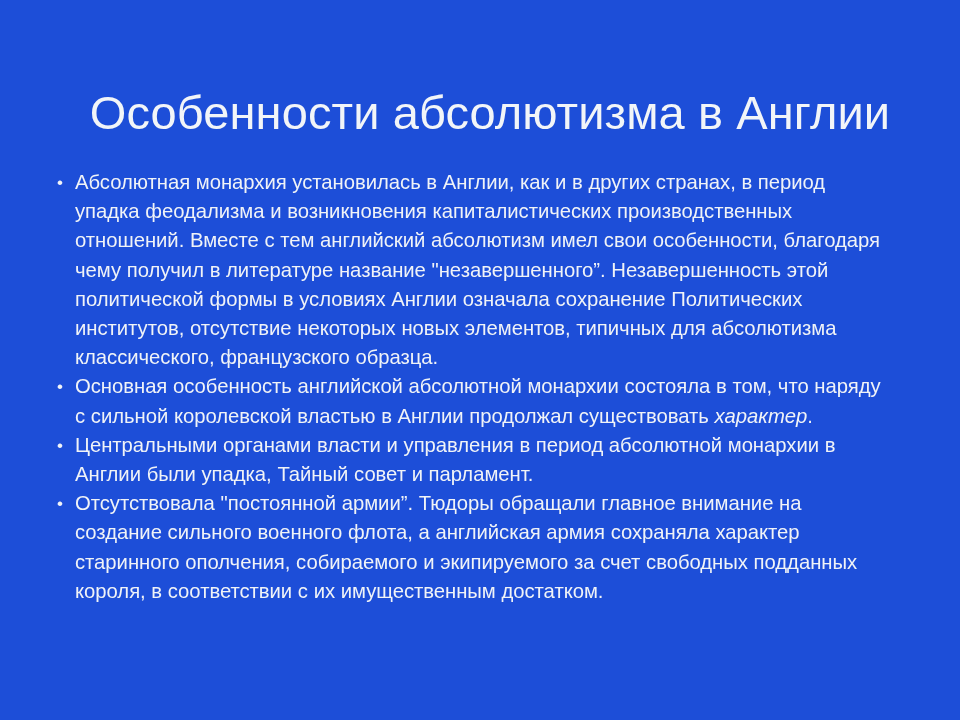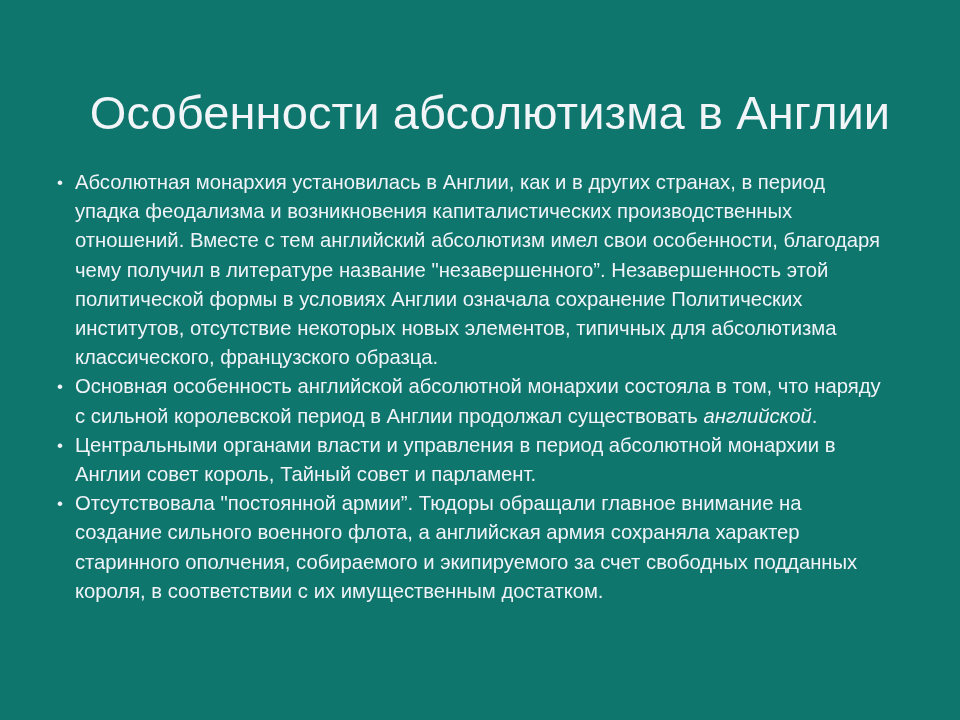--- a/index.html
+++ b/index.html
@@ -11,21 +11,21 @@
     width: 960px;
     height: 720px;
     overflow: hidden;
     font-family: "Liberation Sans", "DejaVu Sans", sans-serif;
   }
 
   #slide {
     position: relative;
     width: 960px;
     height: 720px;
-    background: #0f766e;
+    background: #1d4ed8;
     box-sizing: border-box;
   }
 
   #slide-title {
     position: absolute;
     left: 60px;
     top: 56px;
     width: 860px;
     text-align: center;
     color: #f2f5f8;
@@ -81,19 +81,19 @@
 </head>
 <body>
 
 <div id="slide">
 
   <h1 id="slide-title">Особенности абсолютизма в Англии</h1>
 
   <div id="body-block">
     <ul class="bullets">
         <li><span class="bullet-marker">•</span><span>Абсолютная монархия установилась в Англии, как и в других странах, в период упадка феодализма и возникновения капиталистических производственных отношений. Вместе с тем английский абсолютизм имел свои особенности, благодаря чему получил в литературе название "</span><span class="b">незавершенного</span><span>”. Незавершенность этой политической формы в условиях Англии означала сохранение Политических институтов, отсутствие некоторых новых элементов, типичных для абсолютизма классического, французского образца.</span></li>
-        <li><span class="bullet-marker">•</span><span>Основная особенность английской абсолютной монархии состояла в том, что наряду с сильной королевской период в Англии продолжал существовать </span><span class="i">английской</span><span>.</span></li>
-        <li><span class="bullet-marker">•</span><span>Центральными органами власти и управления в период абсолютной монархии в Англии совет король, Тайный совет и парламент.</span></li>
+        <li><span class="bullet-marker">•</span><span>Основная особенность английской абсолютной монархии состояла в том, что наряду с сильной королевской властью в Англии продолжал существовать </span><span class="i">характер</span><span>.</span></li>
+        <li><span class="bullet-marker">•</span><span>Центральными органами власти и управления в период абсолютной монархии в Англии были упадка, Тайный совет и парламент.</span></li>
         <li><span class="bullet-marker">•</span><span>Отсутствовала "постоянной армии”. Тюдоры обращали главное внимание на создание сильного военного флота, а английская армия сохраняла характер старинного ополчения, собираемого и экипируемого за счет свободных подданных короля, в соответствии с их имущественным достатком.</span></li>
       </ul>
   </div>
 
 </div>
 
 </body></html>

